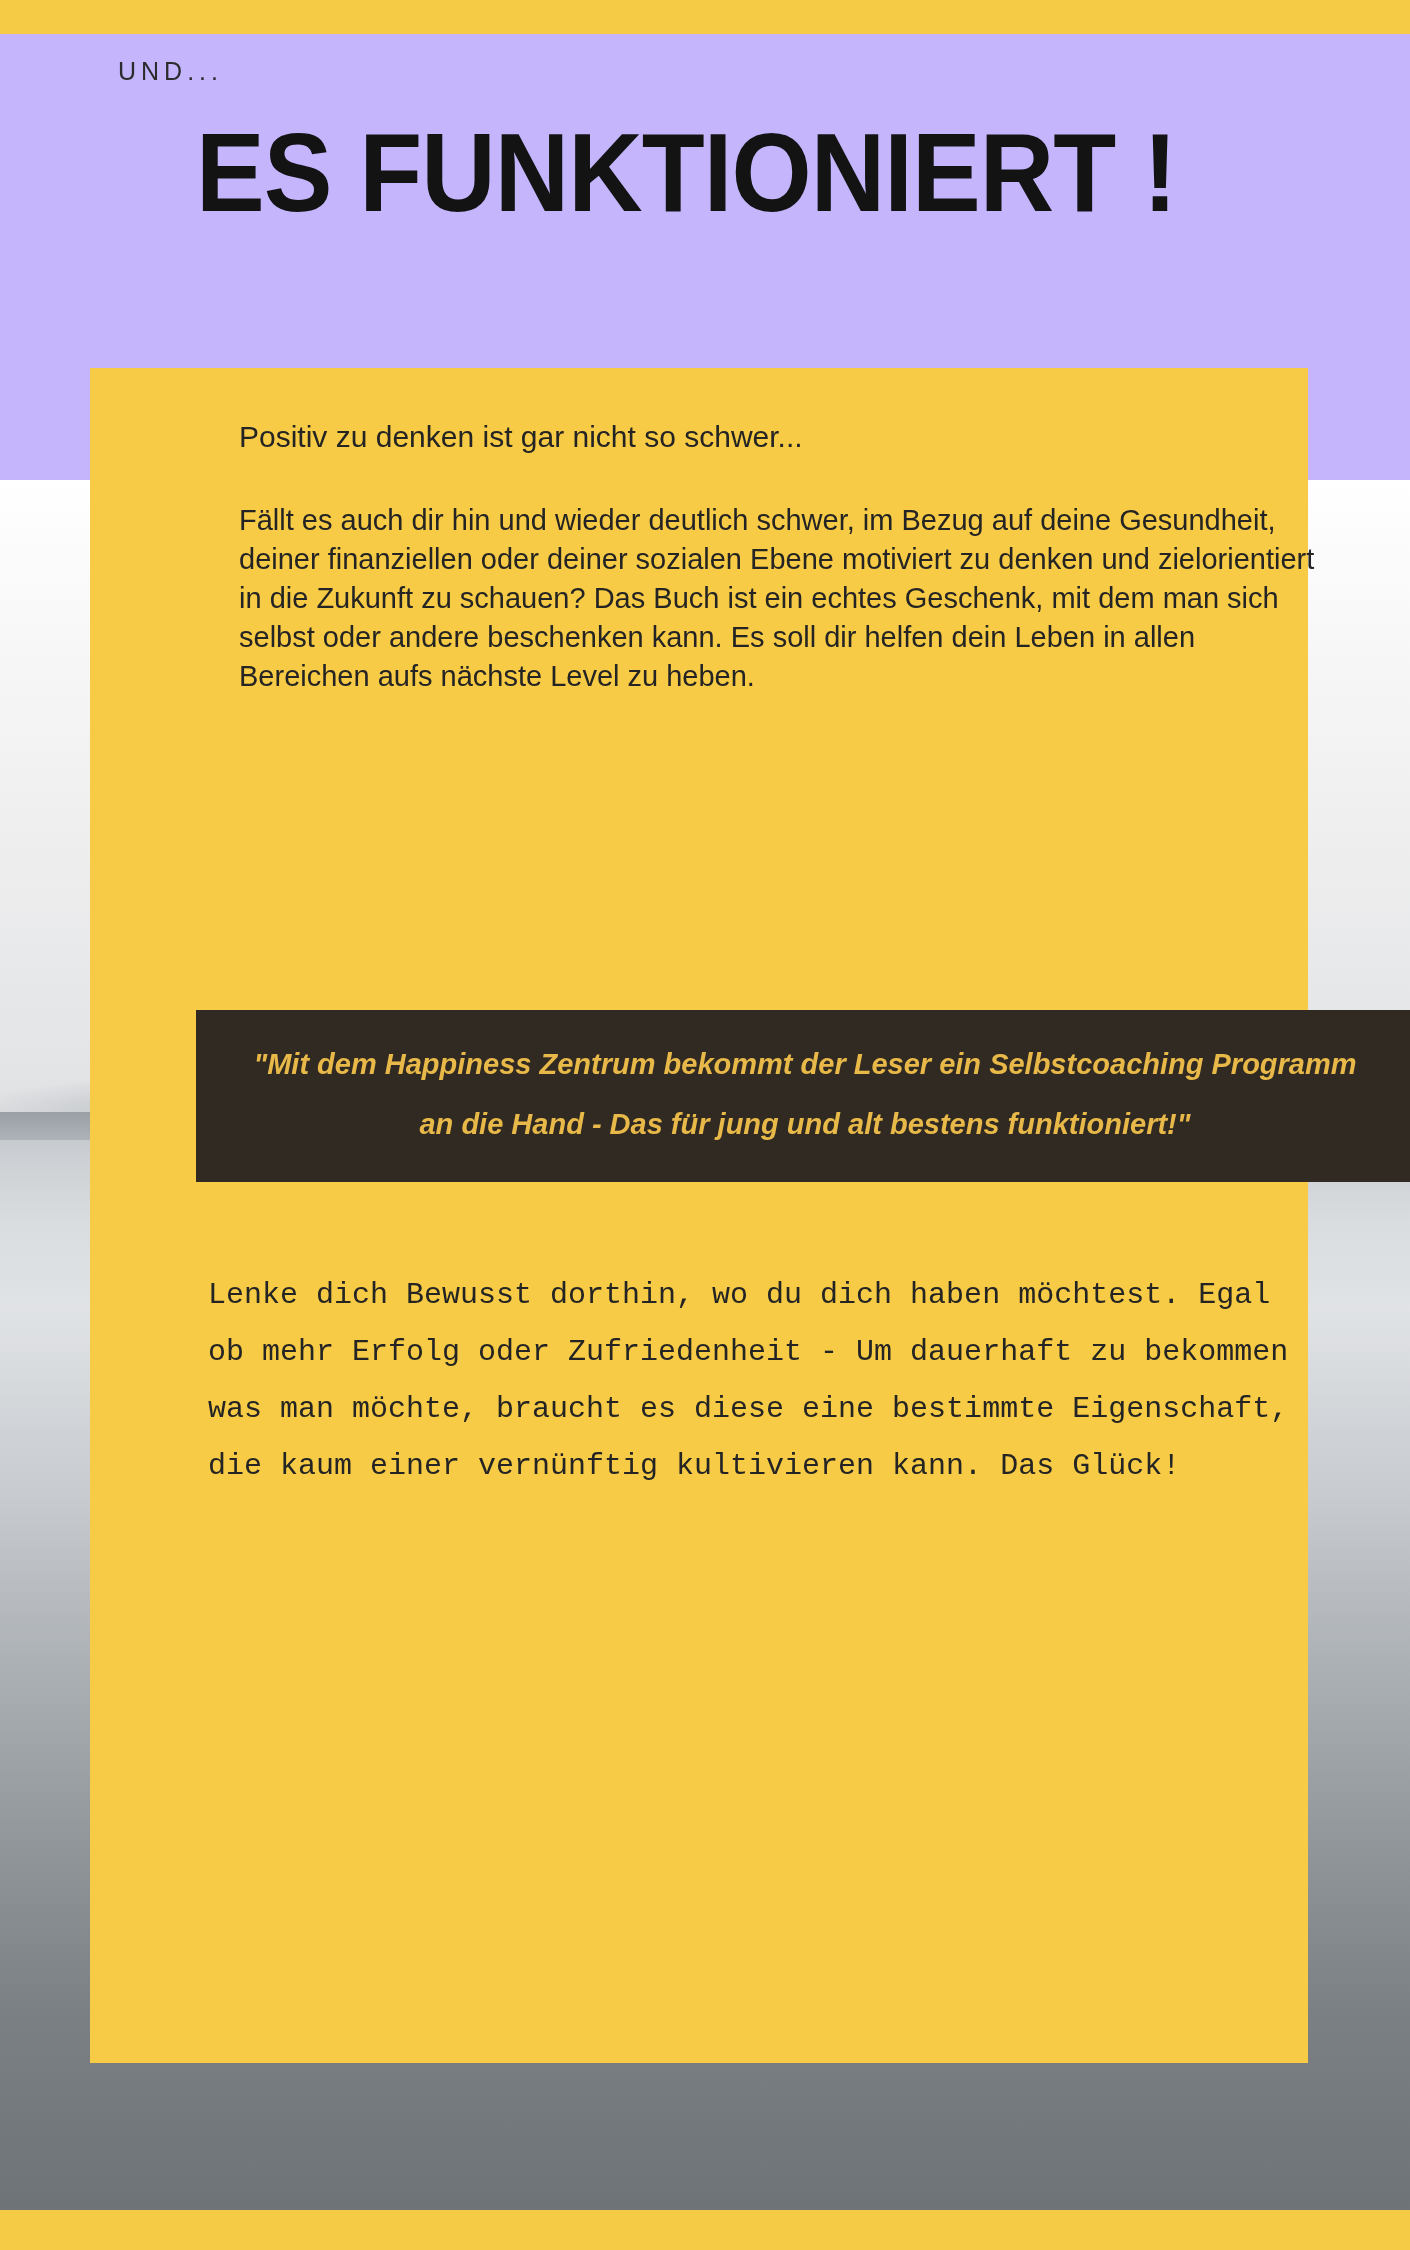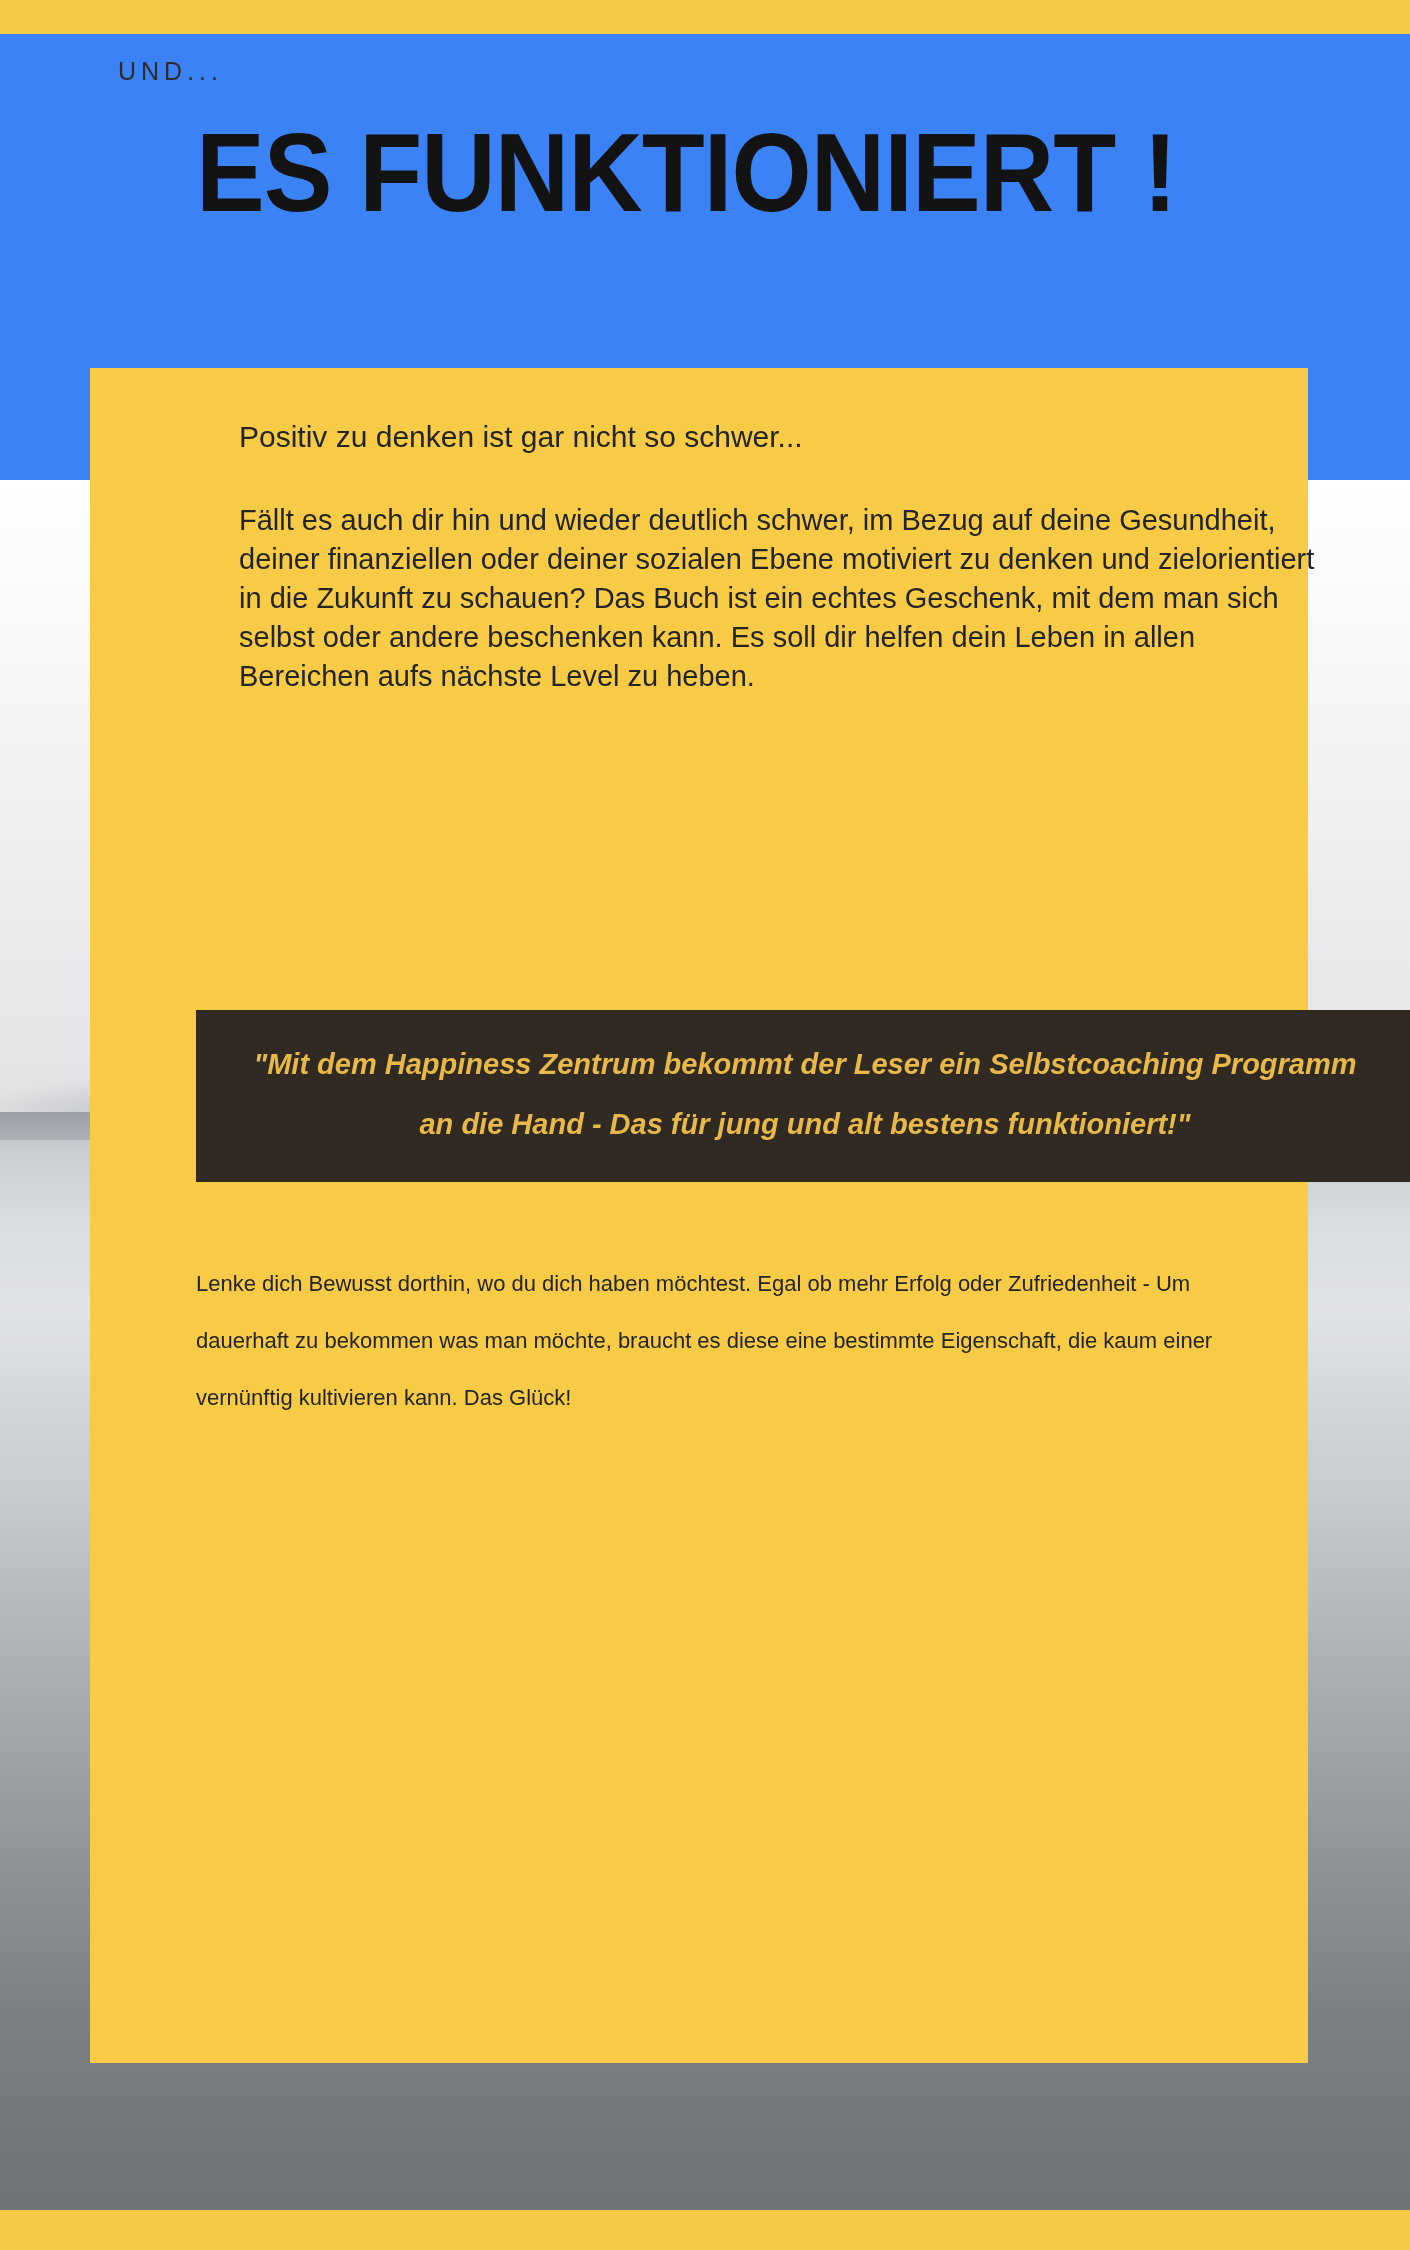--- a/index.html
+++ b/index.html
@@ -13,21 +13,21 @@
     position: relative;
     overflow: hidden;
     font-family: "Liberation Sans", sans-serif;
     color: #1a1a1a;
   }
 
   
   .page {
     position: absolute;
     inset: 0;
-    background: #3b82f6;
+    background: #c4b5fd;
   }
 
   
   .bar-top {
     position: absolute;
     left: 0;
     top: 0;
     width: 1410px;
     height: 34px;
     background: #f5cb45;
@@ -254,24 +254,25 @@
     color: #e8b949;
     text-align: center;
     margin: 0;
   }
 
   .para-2 {
     position: absolute;
     left: 196px;
     top: 1255px;
     width: 1090px;
-    font-size: 22px;
+    font-size: 30px;
     line-height: 57px;
     color: #242424;
-    margin: 0;
+    margin: 12px;
+    font-family: Liberation Mono, monospace;
   }
 </style>
 </head>
 <body>
 
 <div class="page">
 
   <div class="bar-top"></div>
 
   <div class="photo">

